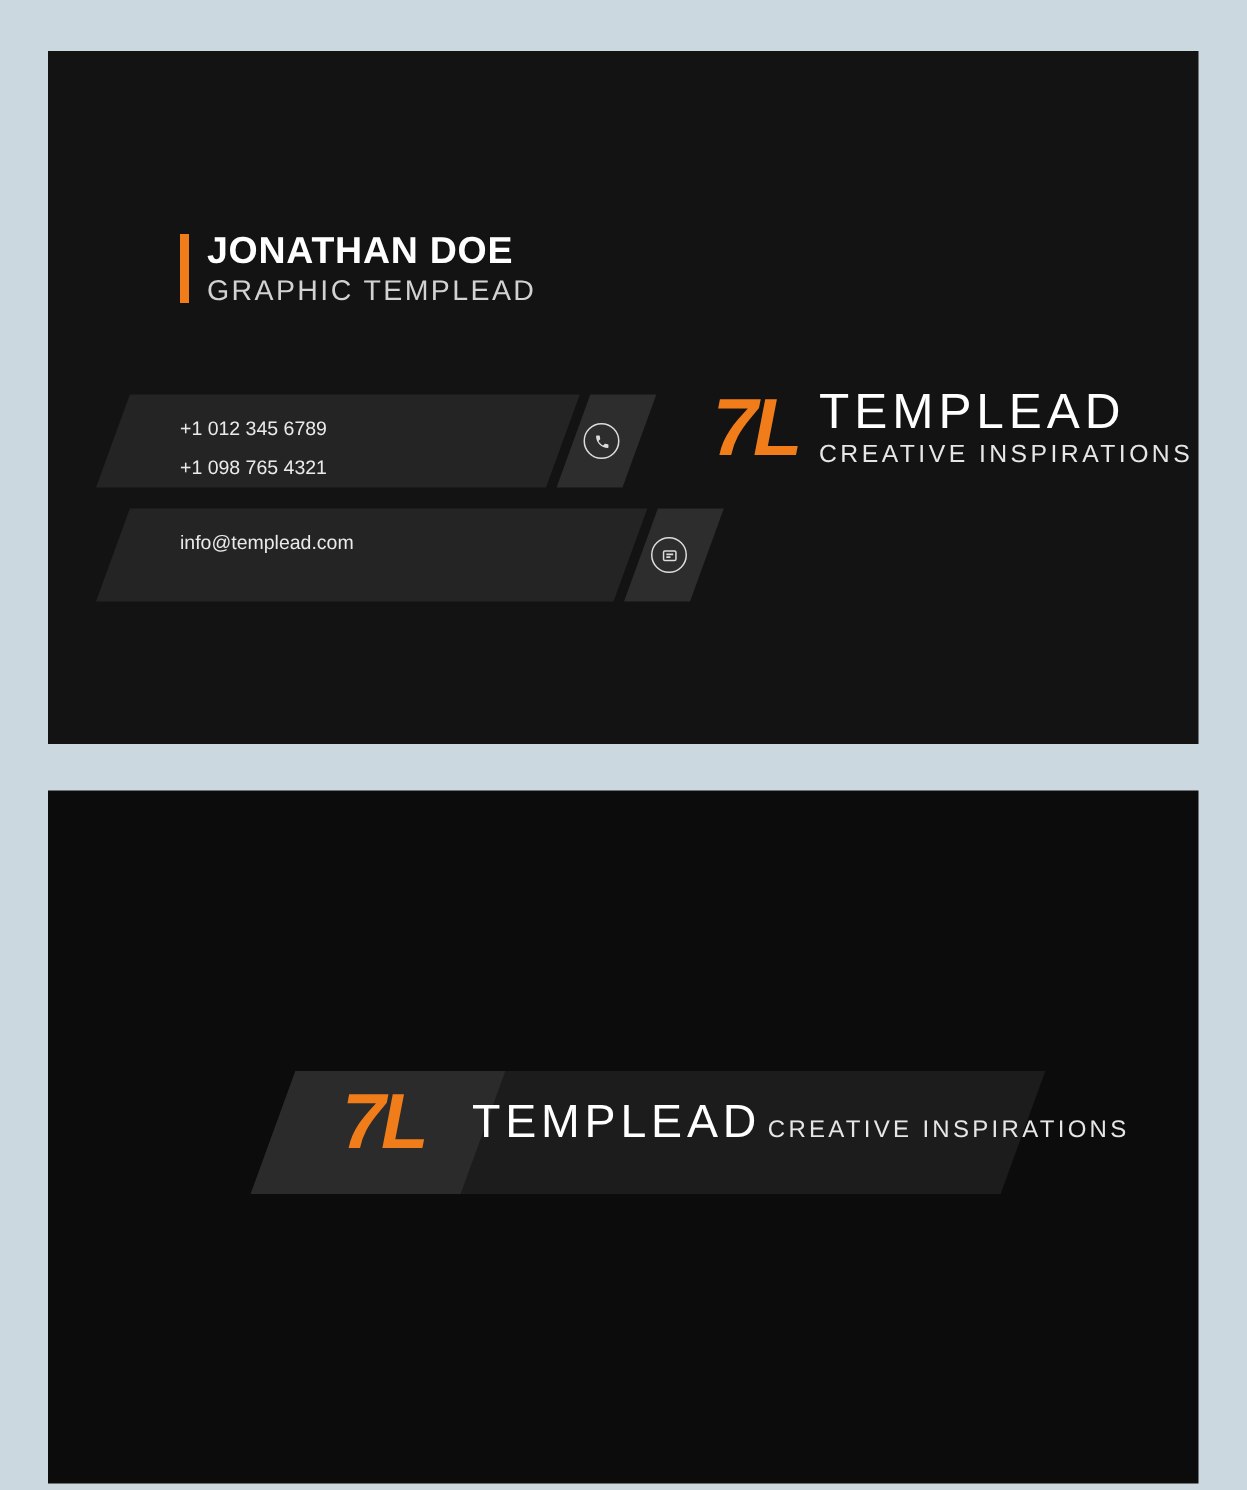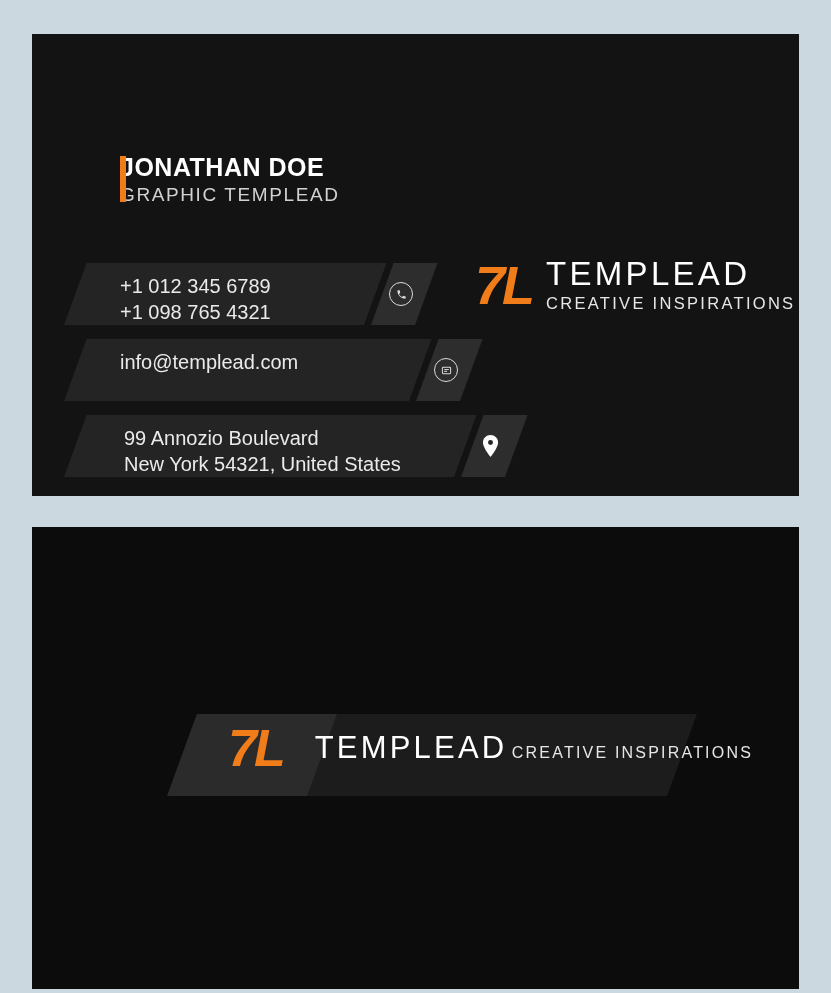--- a/index.html
+++ b/index.html
@@ -30,20 +30,21 @@
     width: 767px;
     height: 462px;
     background: #131313;
     overflow: hidden;
   }
 
   .name-block {
     position: absolute;
     left: 88px;
     top: 118px;
+    padding-left: 18px;
   }
   .name-bar {
     position: absolute;
     left: 0;
     top: 4px;
     width: 6px;
     height: 46px;
     background: #f07c1a;
   }
   .name-text {
@@ -85,21 +86,21 @@
     width: 44px;
     background: #2d2d2d;
     transform: skewX(-20deg);
     transform-origin: bottom left;
   }
   .info-row .txt {
     position: absolute;
     left: 56px;
     top: 10px;
     color: #eaeaea;
-    font-size: 20px;
+    font-size: 13px;
     line-height: 26px;
     font-weight: 300;
     white-space: nowrap;
   }
   .info-row .icon-wrap {
     position: absolute;
     top: 18px;
     width: 26px;
     height: 26px;
     display: flex;
@@ -276,36 +277,20 @@
         <span class="icon-circ">
           <svg width="11" height="11" viewBox="0 0 24 24" fill="none" stroke="#dcdcdc" stroke-width="2.2" aria-hidden="true">
             <rect x="3" y="5" width="18" height="14" rx="2"></rect>
             <line x1="7" y1="10" x2="17" y2="10"></line>
             <line x1="7" y1="14" x2="13" y2="14"></line>
           </svg>
         </span>
       </div>
     </div>
 
-    <div class="info-row" id="row-addr">
-      <div class="slab"></div>
-      <div class="slab2"></div>
-      <div class="txt">
-        <div>99 Annozio Boulevard</div>
-        <div>New York 54321, United States</div>
-      </div>
-      <div class="icon-wrap">
-        <span class="icon-pin">
-          <svg width="17" height="22" viewBox="0 0 24 32" aria-hidden="true">
-            <path d="M12 0C5.9 0 1 4.9 1 11c0 8 11 21 11 21s11-13 11-21C23 4.9 18.1 0 12 0z" fill="#ffffff"></path>
-            <circle cx="12" cy="11" r="3.6" fill="#242424"></circle>
-          </svg>
-        </span>
-      </div>
-    </div>
 
     <div class="logo-front">
       <span class="logo-mark">7L</span>
       <span class="logo-words">
         <span class="logo-name">TEMPLEAD</span>
         <span class="logo-tag">CREATIVE INSPIRATIONS</span>
       </span>
     </div>
   </div>
 

